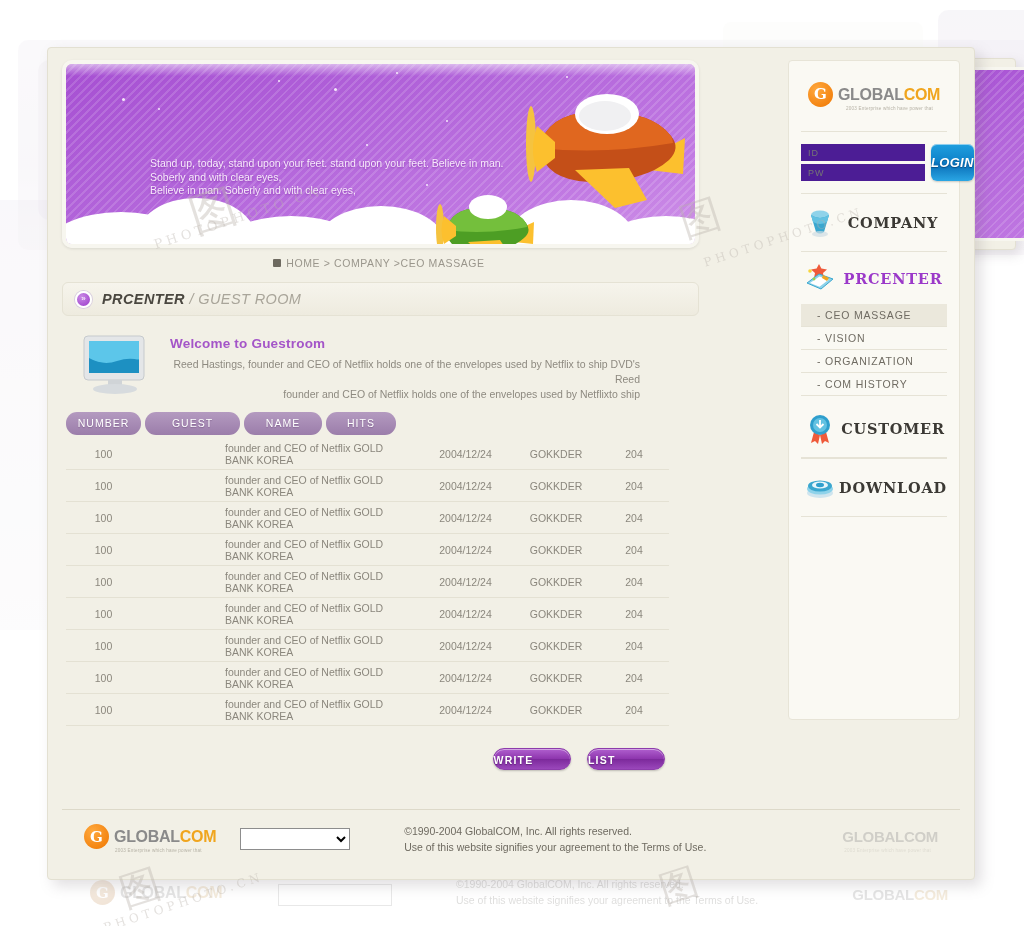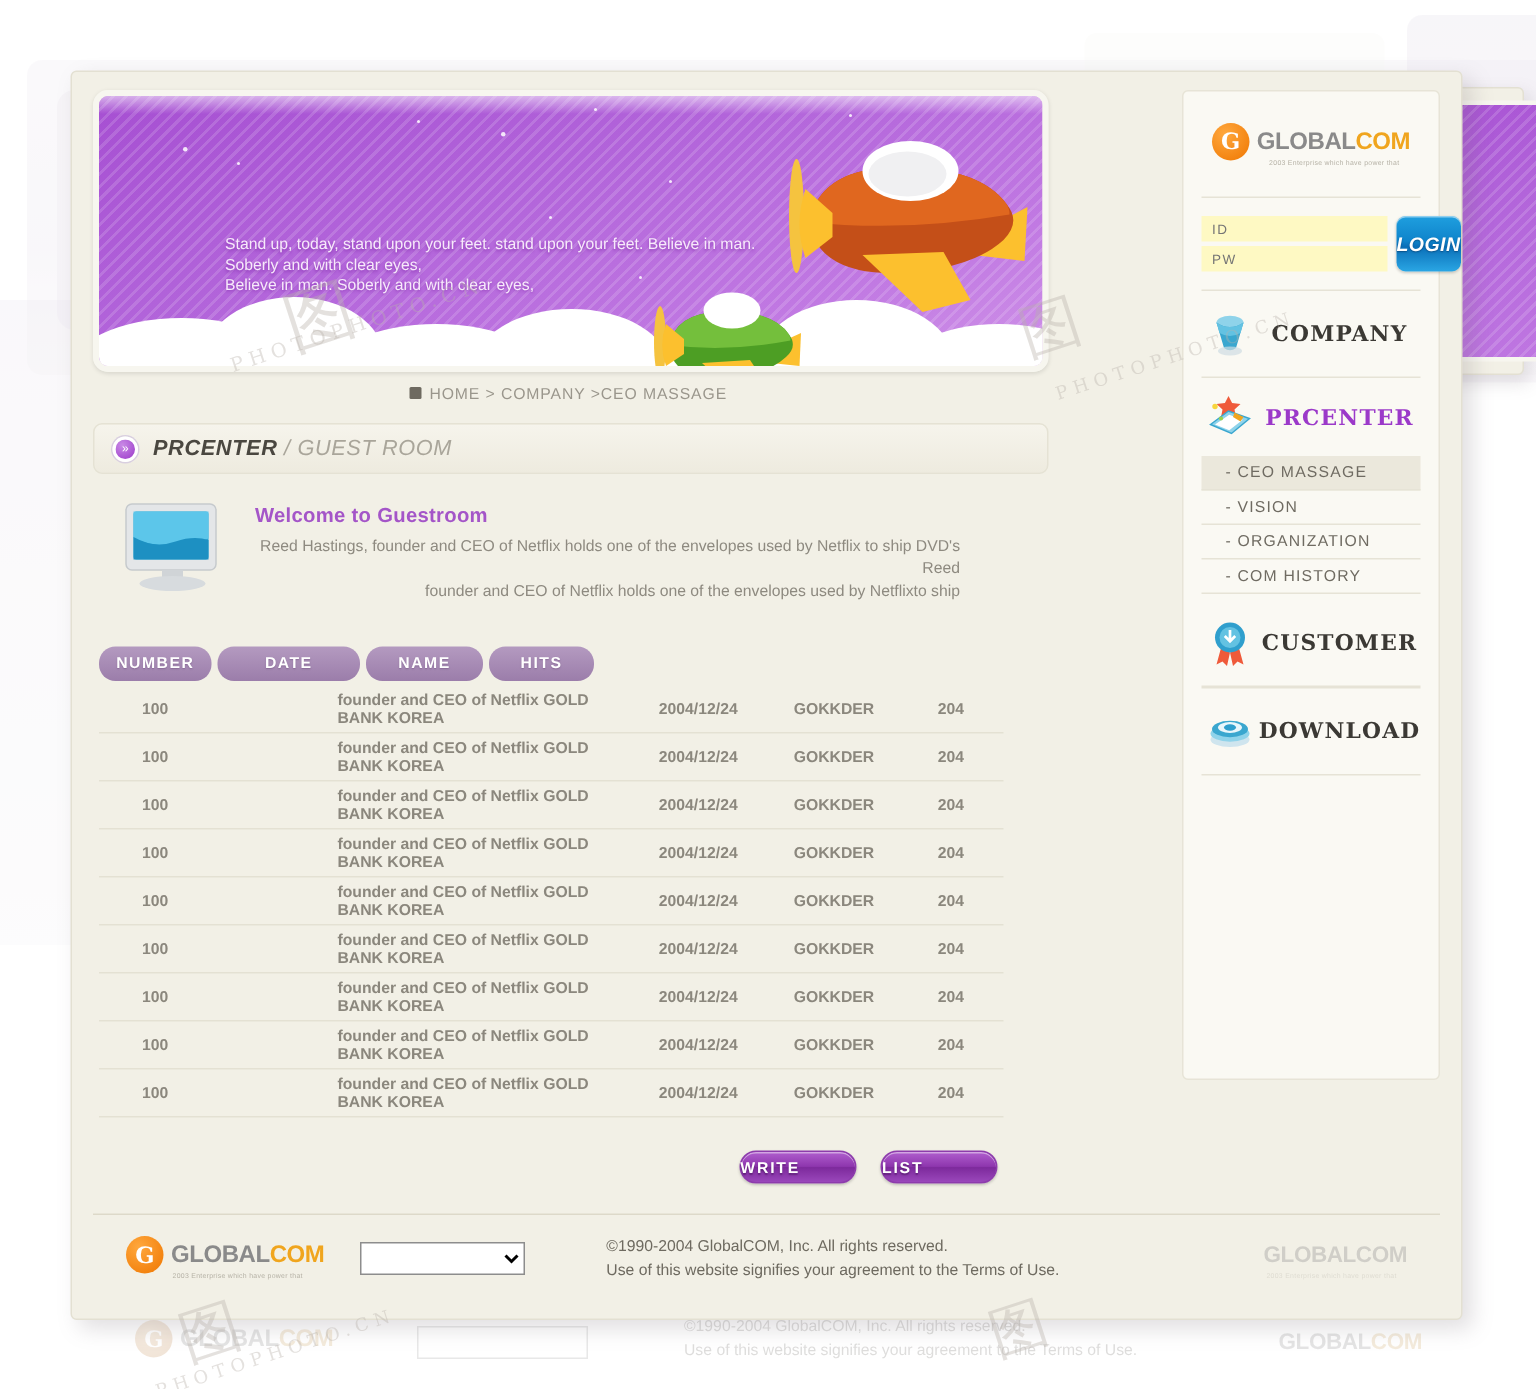--- a/index.html
+++ b/index.html
@@ -128,21 +128,21 @@
   #pagetitle-text .a{ font-weight:bold; }
 
   
   #welcome { position:relative; margin-top:16px; display:flex; padding-left:18px; }
   #welcome-icon{ width:72px; height:62px; position:relative; flex:none; margin-top:2px;}
   #welcome-text{ margin-left:18px; padding-top:4px; }
   #welcome-title{ color:#a455c8; font-size:13.5px; font-weight:bold; letter-spacing:.2px;}
   #welcome-desc{ margin-top:6px; font-size:10.5px; line-height:15px; color:#8e8a80; max-width:470px;text-align:right;}
 
   
-  #list-table { margin-top:29px; width:603px; margin-left:4px;font-weight:bold; }
+  #list-table { margin-top:10px; width:603px; margin-left:4px; }
   #thead { display:flex; gap:4px; }
   #thead div {
     height:23px; line-height:23px; text-align:center;
     color:#fff; font-size:10.5px; letter-spacing:1px;
     background:linear-gradient(180deg,#b49ac0,#9b7daa);
     border-radius:11px;
     text-shadow:0 1px 1px rgba(80,50,95,.35);
   }
   .c-number{width:75px;} .c-subject{flex:1;} .c-date{width:95px;}
   .c-name{width:78px;} .c-hits{width:70px;}
@@ -183,21 +183,21 @@
   }
   .gc-word{ margin-left:5px; font-size:16px; font-weight:bold; letter-spacing:-.3px; line-height:25px;}
   .gc-word .g1{color:#8a8a8a;} .gc-word .g2{color:#f0a51e;}
   .gc-tag{ font-size:4.6px; color:#b6b2a6; letter-spacing:.2px; margin-top:-1px; margin-left:31px;}
 
   .sb-sep{ height:1px; background:#e6e3d6; margin:0 12px; }
 
   #sb-login{ padding:12px; display:flex; gap:6px; }
   .login-fields{ flex:1; display:flex; flex-direction:column; gap:3px;}
   .login-fields input{
-    height:17px; border:none; background:#fef9c3; color:#8d897e;
+    height:17px; border:none; background:#4c1d95; color:#8d897e;
     font-size:9px; padding-left:7px; letter-spacing:1px;
     font-family:"Liberation Sans",sans-serif;
   }
   #login-btn{
     width:52px; height:37px; border:none; border-radius:6px; color:#fff;
     font-size:13px; font-style:italic; font-weight:bold; letter-spacing:.3px;
     background:linear-gradient(180deg,#1f9fdf 0%,#0f84cb 45%,#0a6fb8 55%,#2aa6e4 100%);
     box-shadow:inset 0 1px 0 rgba(255,255,255,.5),0 1px 2px rgba(0,0,0,.2);
     text-shadow:0 1px 1px rgba(0,40,80,.5);
     cursor:pointer;
@@ -380,21 +380,21 @@
         <div id="welcome-desc">
           <div>Reed Hastings, founder and CEO of Netflix holds one of the envelopes used by Netflix to ship DVD's Reed</div>
           <div>founder and CEO of Netflix holds one of the envelopes used by Netflixto ship</div>
         </div>
       </div>
     </div>
 
     <div id="list-table">
       <div id="thead">
         <div class="c-number">NUMBER</div>
-        <div class="c-date">DATE</div>
+        <div class="c-date">GUEST</div>
         <div class="c-name">NAME</div>
         <div class="c-hits">HITS</div>
       </div>
       <div id="tbody">
           <div class="trow">
             <div class="c-number">100</div>
             <div class="c-subject">founder and CEO of Netflix  GOLD BANK KOREA</div>
             <div class="c-date">2004/12/24</div>
             <div class="c-name">GOKKDER</div>
             <div class="c-hits">204</div>

